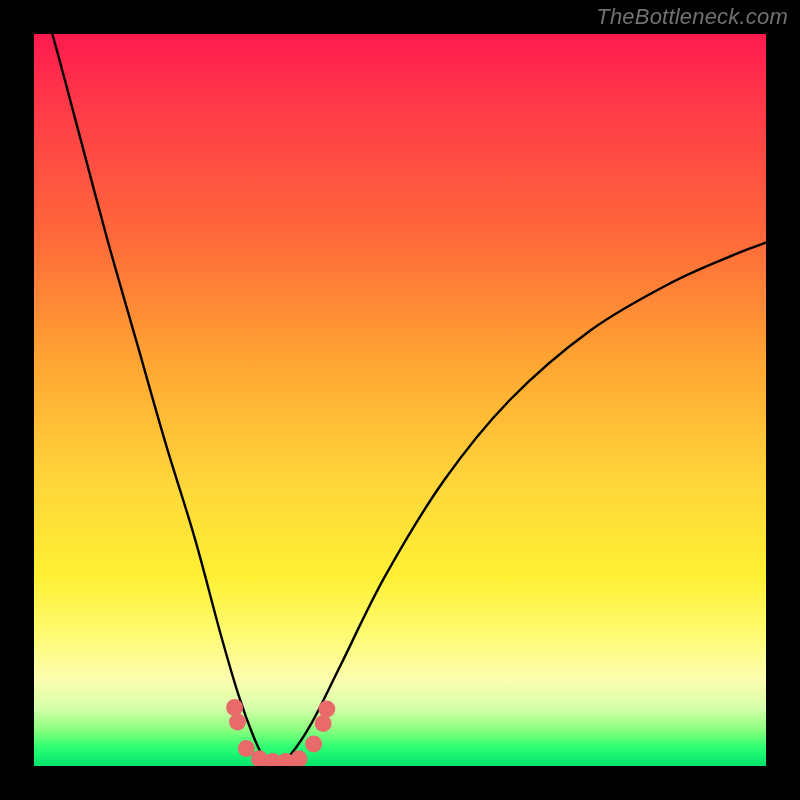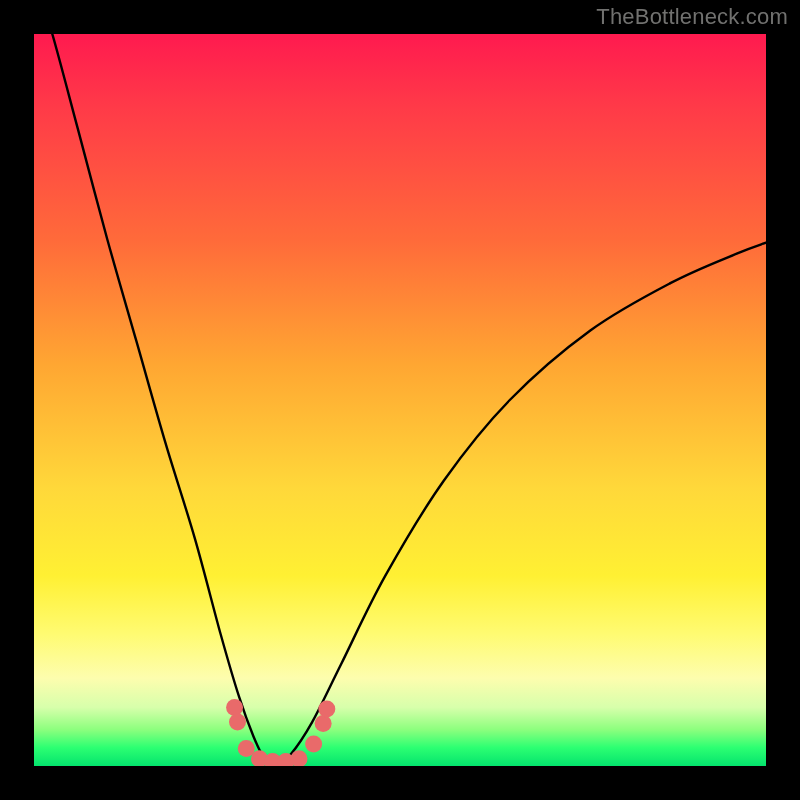--- a/index.html
+++ b/index.html
@@ -8,20 +8,21 @@
     width: 800px;
     height: 800px;
     overflow: hidden;
     font-family: Arial, Helvetica, sans-serif;
   }
   .frame {
     width: 800px;
     height: 800px;
     background: #000;
     position: relative;
+    font-style: italic;
   }
   .watermark {
     position: absolute;
     top: 4px;
     right: 12px;
     color: #71716f;
     font-size: 22px;
     font-weight: 500;
     letter-spacing: 0.2px;
     z-index: 10;

